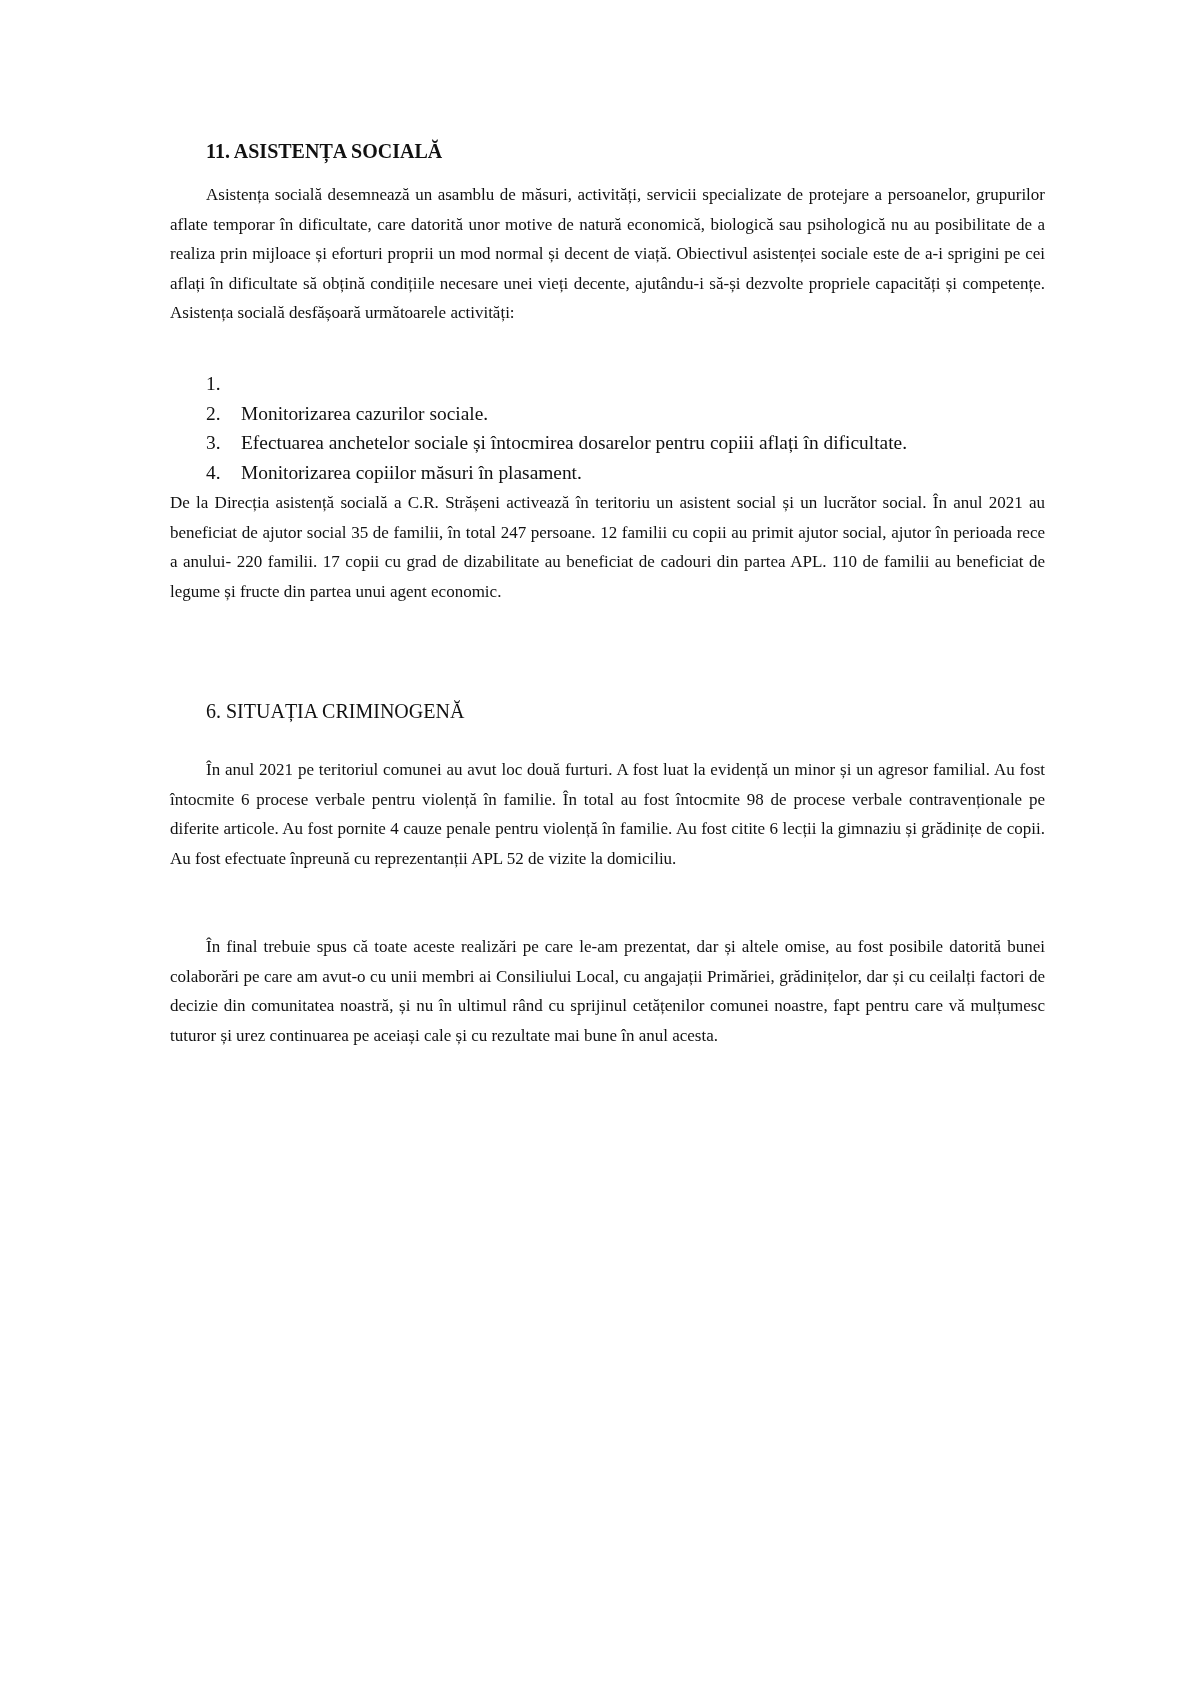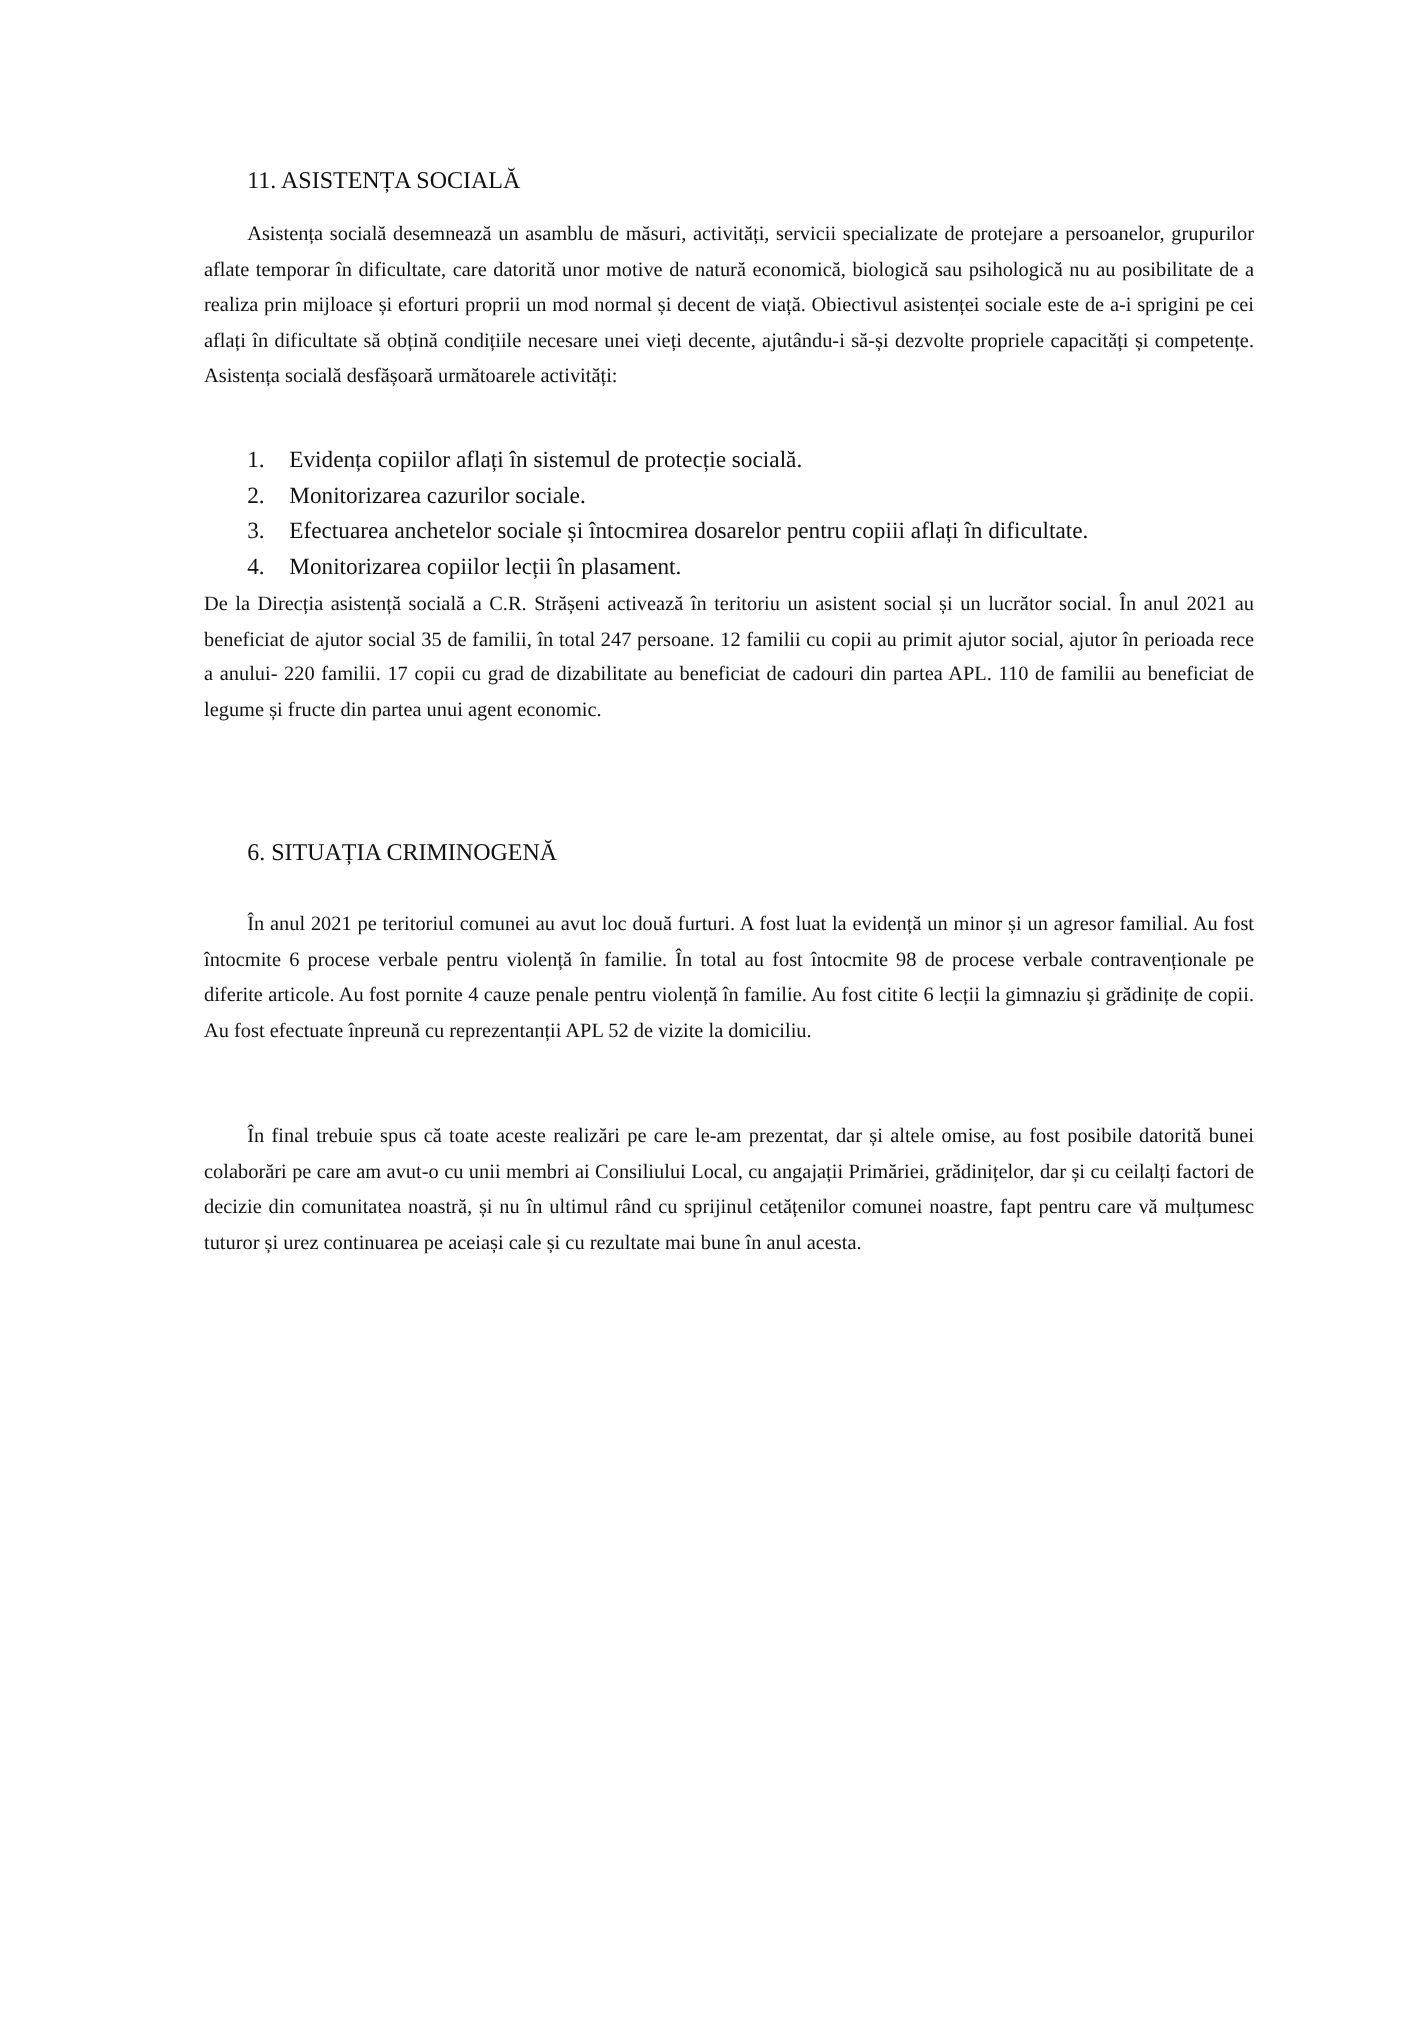--- a/index.html
+++ b/index.html
@@ -54,40 +54,39 @@
     .list .num {
       display: inline-block;
       width: 35px;
     }
   </style>
 </head>
 <body>
 
 <div class="page">
 
-  <div class="heading" style="top:137px;">11. ASISTENȚA SOCIALĂ</div>
+  <div class="heading" style="top:137px;font-weight:bold;">11. ASISTENȚA SOCIALĂ</div>
 
   <p class="para" style="top:180px; margin:0; text-indent:36px; line-height:29.6px;">Asistența socială  desemnează un asamblu de măsuri, activități, servicii specializate de protejare a persoanelor, grupurilor aflate temporar în dificultate, care datorită unor motive de natură economică, biologică sau psihologică nu au posibilitate de a realiza prin  mijloace și eforturi proprii un mod normal și decent de viață. Obiectivul asistenței sociale este de a-i sprigini pe cei aflați în dificultate să obțină condițiile necesare unei vieți decente, ajutându-i să-și dezvolte propriele capacități și competențe. Asistența socială desfășoară următoarele activități:</p>
 
   <ul class="list" style="top:369px; line-height:29.6px;">
     <li>
       <span class="num">1.</span>
-      <span>Evidența copiilor aflați în sistemul de protecție socială.</span>
     </li>
     <li>
       <span class="num">2.</span>
       <span>Monitorizarea cazurilor sociale.</span>
     </li>
     <li>
       <span class="num">3.</span>
       <span>Efectuarea anchetelor sociale și întocmirea dosarelor pentru copiii aflați în dificultate.</span>
     </li>
     <li>
       <span class="num">4.</span>
-      <span>Monitorizarea copiilor lecții în plasament.</span>
+      <span>Monitorizarea copiilor măsuri în plasament.</span>
     </li>
   </ul>
 
   <p class="para" style="top:488px; margin:0; line-height:29.6px;">De la Direcția asistență socială a C.R. Strășeni activează în teritoriu un asistent social și un lucrător social. În anul 2021 au beneficiat de ajutor social 35 de familii, în total 247 persoane. 12 familii cu copii au primit ajutor social, ajutor în perioada rece a anului- 220 familii. 17 copii cu grad de dizabilitate au beneficiat de cadouri din partea APL. 110 de familii au beneficiat de legume și fructe din partea unui agent economic.</p>
 
   <div class="heading" style="top:697px;">6. SITUAȚIA CRIMINOGENĂ</div>
 
   <p class="para" style="top:755px; margin:0; text-indent:36px; line-height:29.6px;">În anul 2021 pe teritoriul comunei  au avut loc două furturi. A fost luat la evidență un minor și un agresor familial. Au fost întocmite 6 procese verbale pentru violență în familie. În total au fost întocmite 98 de procese verbale contravenționale pe diferite articole. Au fost pornite 4 cauze penale pentru violență în familie. Au fost citite 6 lecții la gimnaziu și grădinițe de copii. Au fost efectuate înpreună cu reprezentanții APL 52 de vizite la domiciliu.</p>
 
   <p class="para" style="top:932px; margin:0; text-indent:36px; line-height:29.6px;">În final trebuie spus că toate aceste realizări pe care le-am prezentat, dar și altele omise, au fost posibile datorită bunei colaborări pe care am avut-o cu unii  membri ai Consiliului Local, cu angajații Primăriei, grădinițelor, dar și cu ceilalți factori de decizie din comunitatea noastră, și nu în ultimul rând cu sprijinul cetățenilor comunei noastre, fapt pentru care vă mulțumesc tuturor și urez continuarea pe aceiași cale și cu rezultate mai bune în anul acesta.</p>

